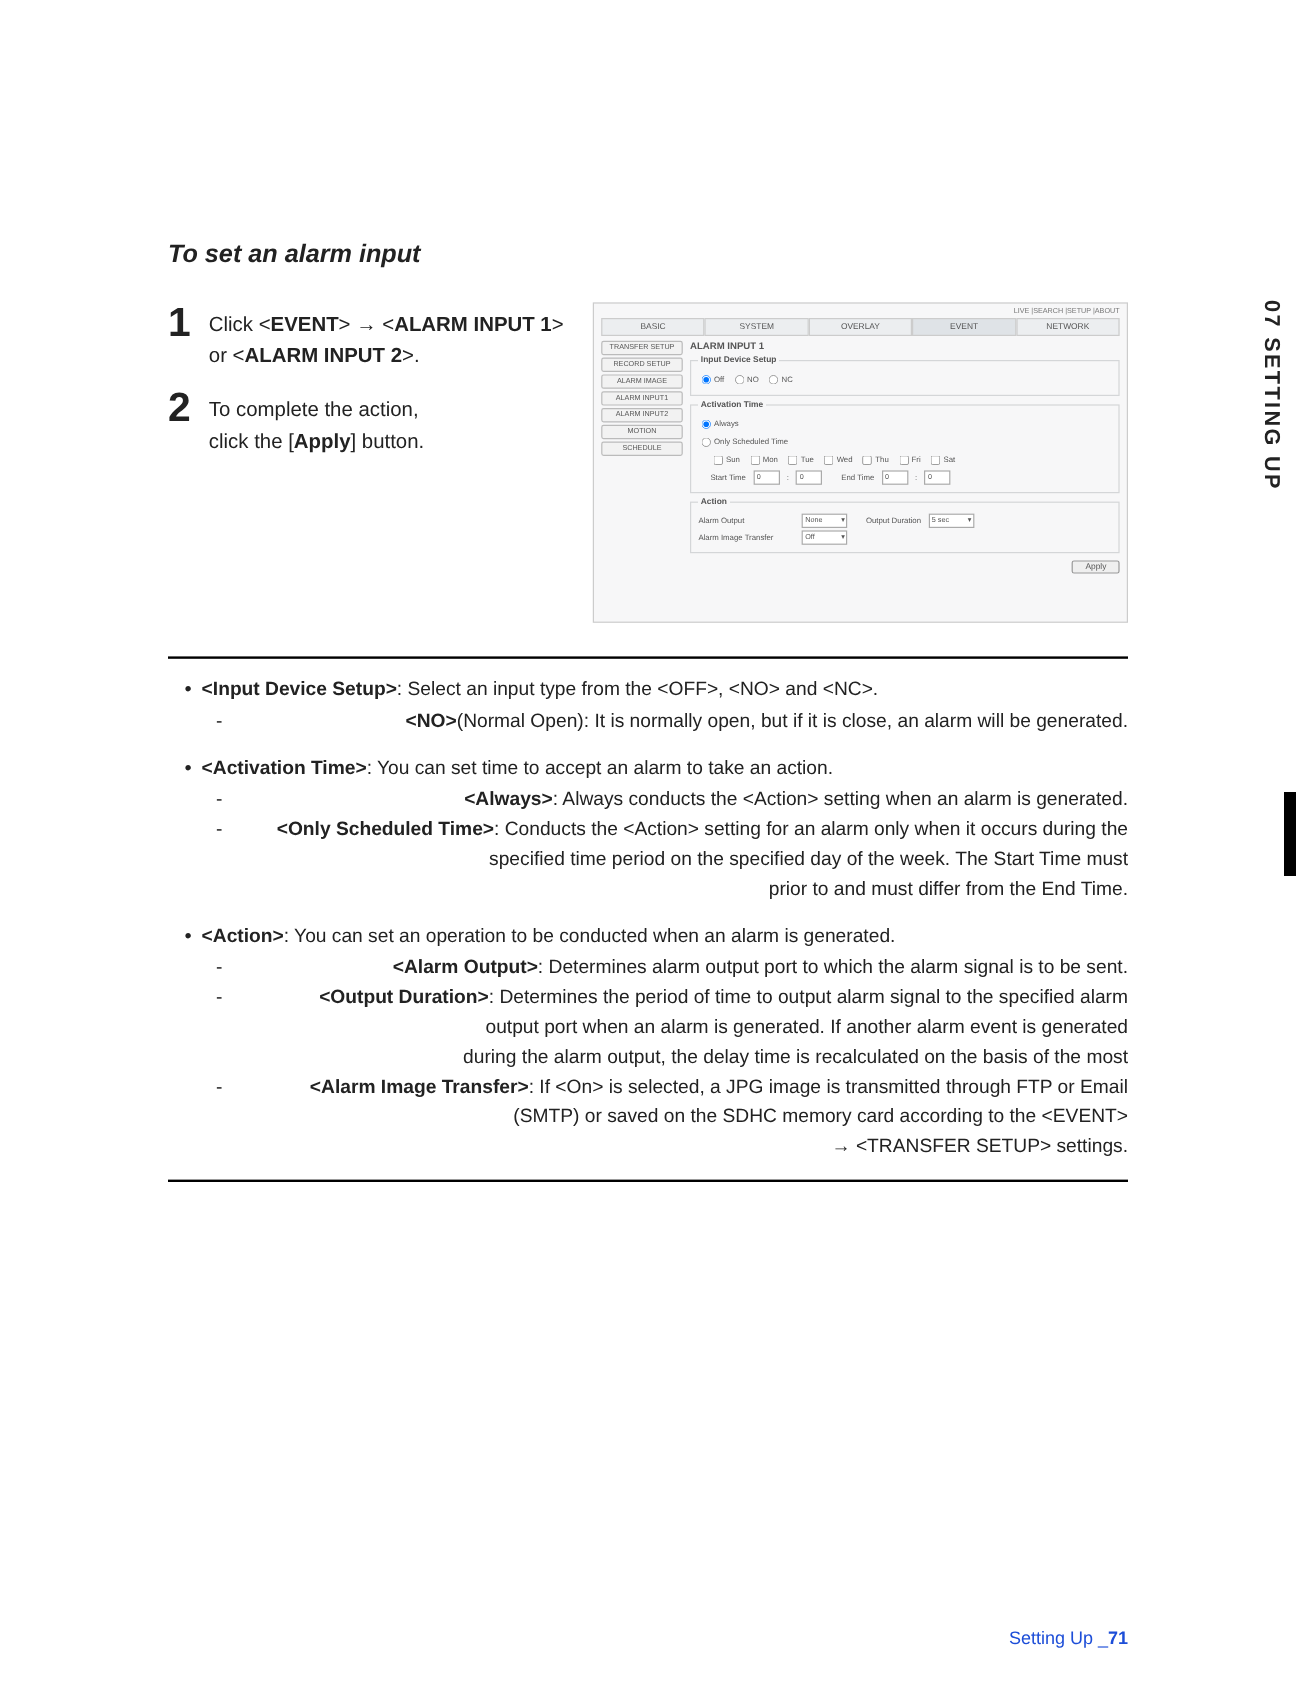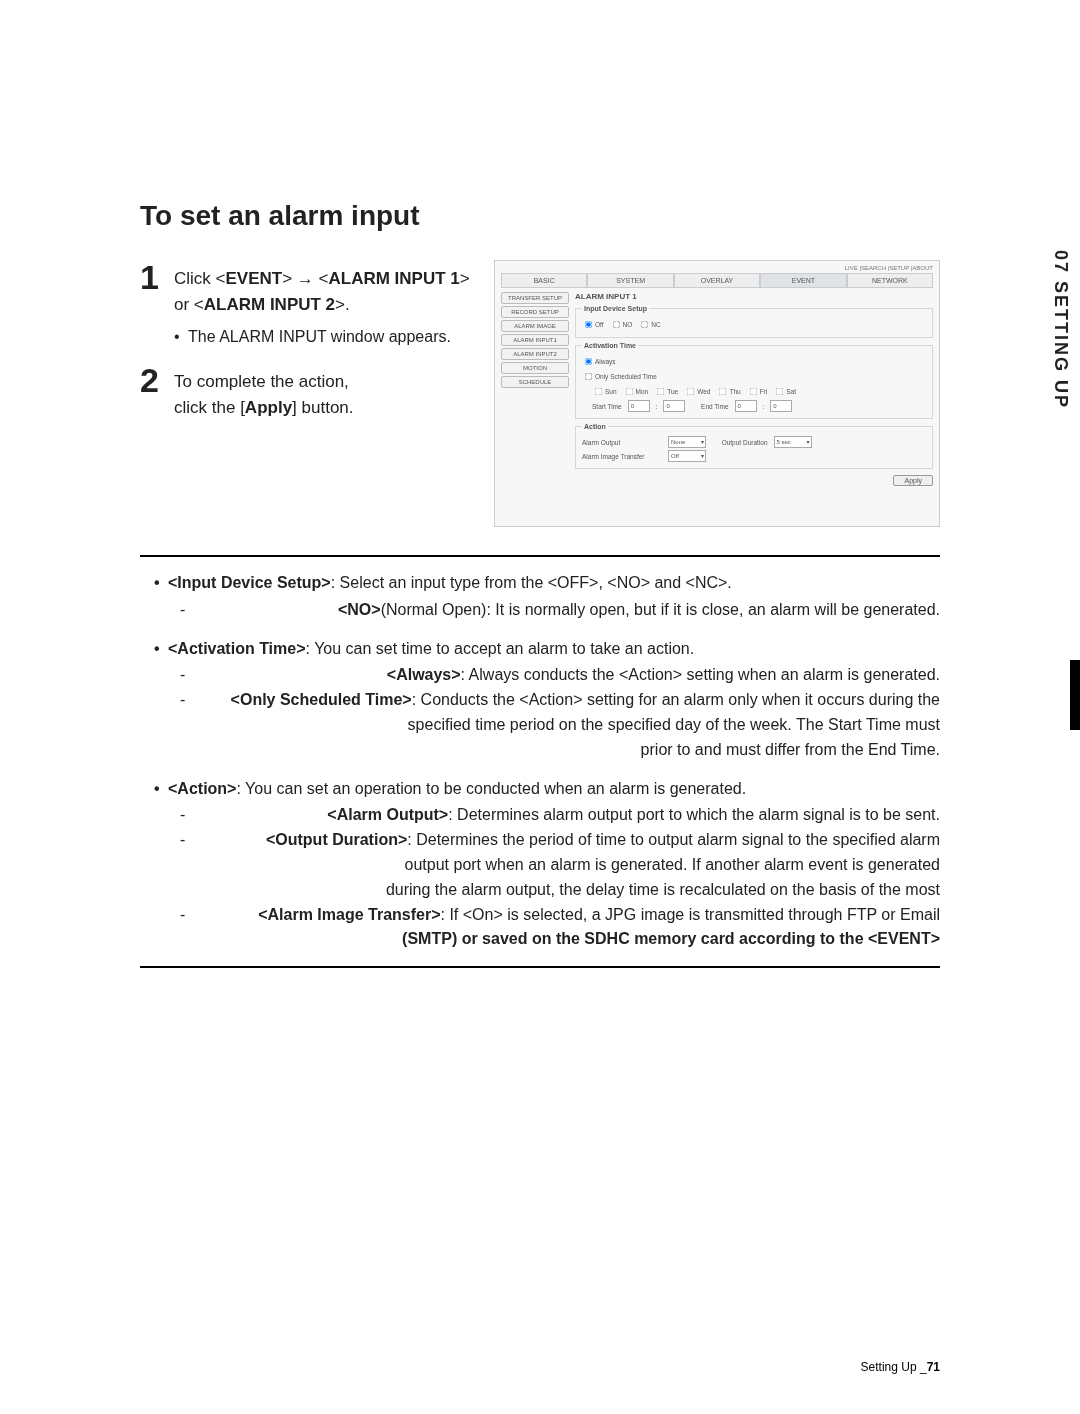--- a/index.html
+++ b/index.html
@@ -36,23 +36,24 @@
   }
   .side-tab .black-block {
     position: absolute;
     right: 0;
     top: 410px;
     width: 10px;
     height: 70px;
     background: #000;
   }
   h2.section-title {
-    font-size: 28px;
+    font-size: 21px;
     font-weight: bold;
     margin: 0 0 28px 0;
+    font-style: italic;
   }
   .col-wrap {
     display: flex;
     gap: 24px;
     align-items: flex-start;
   }
   .steps {
     width: 330px;
   }
   .step {
@@ -244,27 +245,27 @@
   .notes .dash-list > li::before {
     content: "-";
     position: absolute;
     left: 12px;
   }
   .notes .cont {
     display: block;
     padding-left: 184px;
   }
   .notes .cont.out { padding-left: 170px; }
-  .notes .cont.transfer { padding-left: 200px; font-weight: bold; }
+  .notes .cont.transfer { padding-left: 200px; }
   .footer {
     position: absolute;
     bottom: 40px;
     right: 140px;
-    font-size: 12px;
-    color: #000000;
+    font-size: 15px;
+    color: #1d4ed8;
   }
   .footer .pageno {
     font-weight: bold;
   }
   .arrow { display: inline-block; }
 </style>
 </head>
 <body>
 
 <div class="side-tab">
@@ -276,21 +277,20 @@
   <h2 class="section-title">To set an alarm input</h2>
 
   <div class="col-wrap">
 
     <div class="steps">
 
       <div class="step">
         <div class="num">1</div>
         <div class="body">
           <span>Click &lt;</span><span class="bold">EVENT</span><span>&gt; </span><span class="arrow">→</span><span> &lt;</span><span class="bold">ALARM INPUT 1</span><span>&gt; or &lt;</span><span class="bold">ALARM INPUT 2</span><span>&gt;.</span>
-          <div class="sub">The ALARM INPUT window appears.</div>
         </div>
       </div>
 
       <div class="step">
         <div class="num">2</div>
         <div class="body">
           <span>To complete the action,</span><br>
           <span>click the [</span><span class="bold">Apply</span><span>] button.</span>
         </div>
       </div>
@@ -402,20 +402,21 @@
       <li>
         <span class="bold">&lt;Action&gt;</span><span>: You can set an operation to be conducted when an alarm is generated.</span>
         <ul class="dash-list">
           <li><span class="bold">&lt;Alarm Output&gt;</span><span>: Determines alarm output port to which the alarm signal is to be sent.</span></li>
           <li><span class="bold">&lt;Output Duration&gt;</span><span>: Determines the period of time to output alarm signal to the specified alarm</span>
             <span class="cont out">output port when an alarm is generated. If another alarm event is generated</span>
             <span class="cont out">during the alarm output, the delay time is recalculated on the basis of the most</span>
           </li>
           <li><span class="bold">&lt;Alarm Image Transfer&gt;</span><span>: If &lt;On&gt; is selected, a JPG image is transmitted through FTP or Email</span>
             <span class="cont transfer">(SMTP) or saved on the SDHC memory card according to the &lt;EVENT&gt;</span>
+            <span class="cont transfer"><span class="arrow">→</span><span> &lt;TRANSFER SETUP&gt; settings.</span></span>
           </li>
         </ul>
       </li>
     </ul>
   </div>
 
   <div class="divider end"></div>
 </div>
 
 <div class="footer">

